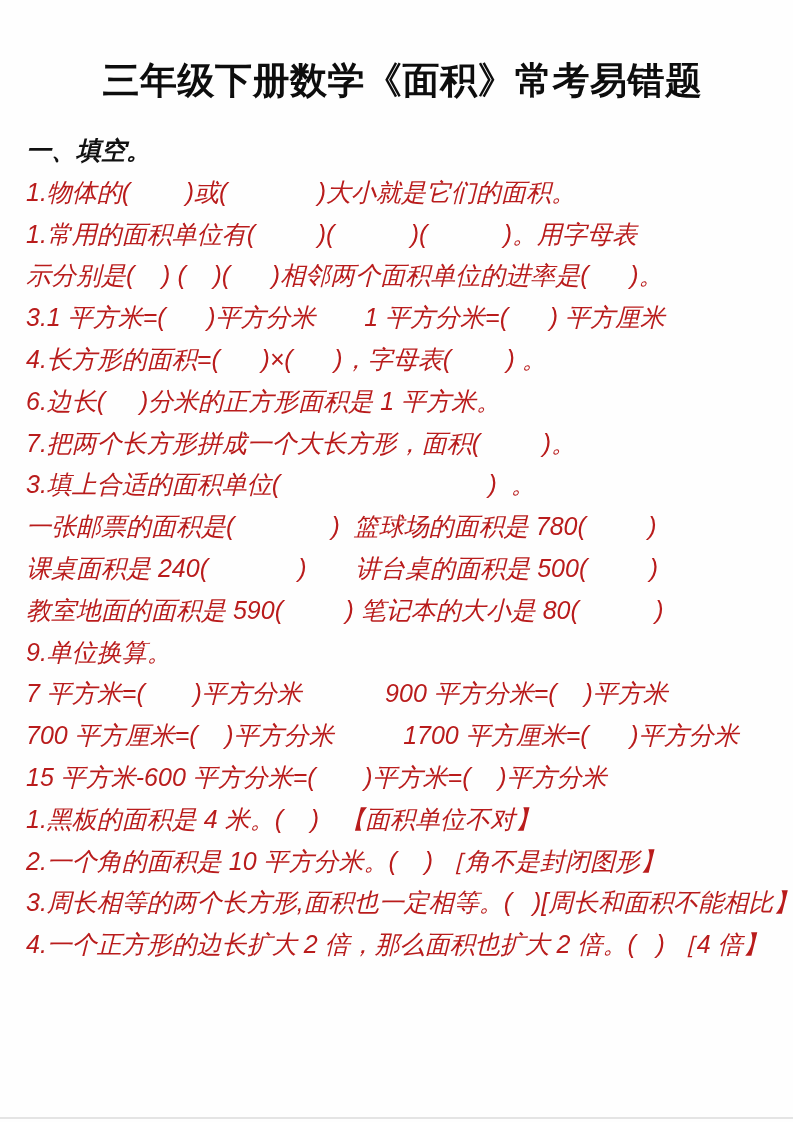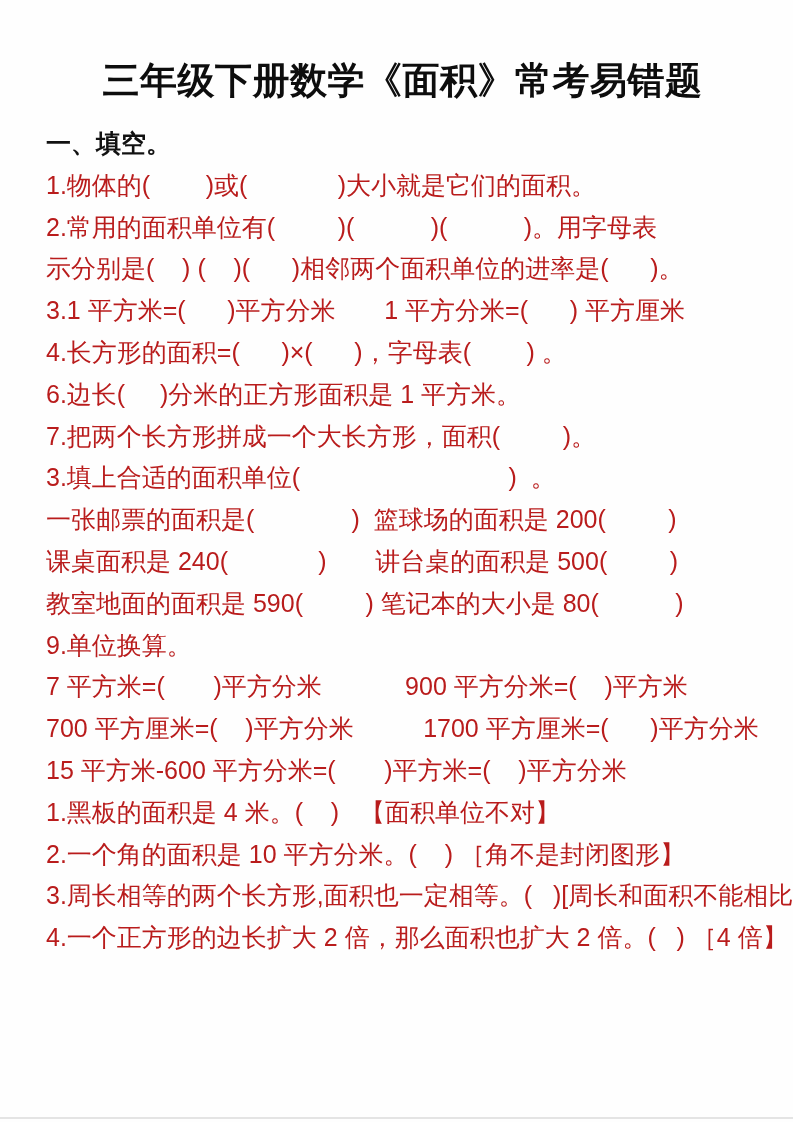--- a/index.html
+++ b/index.html
@@ -21,24 +21,25 @@
     padding-top: 58px;
     text-align: center;
     font-size: 37px;
     line-height: 46px;
     font-weight: 800;
     color: #0d0d0d;
     letter-spacing: 0.5px;
     padding-left: 12px;
   }
   .content {
-    margin-top: 19px;
-    padding-left: 46px;
+    margin-top: 26px;
+    padding-left: 26px;
     padding-right: 38px;
     font-size: 25px;
+    font-style: italic;
   }
   .line {
     line-height: 41.8px;
     height: 41.8px;
     white-space: pre;
     font-weight: 500;
     color: #b91c1c;
   }
   .heading {
     font-weight: 800;
@@ -55,28 +56,28 @@
 </style>
 </head>
 <body>
 
 <div class="page">
   <h1 class="title">三年级下册数学《面积》常考易错题</h1>
 
   <div class="content">
     <div class="line heading">一、填空。</div>
     <div class="line">1.物体的(        )或(             )大小就是它们的面积。</div>
-    <div class="line">2.常用的面积单位有(         )(           )(           )。用字母表</div>
+    <div class="line">1.常用的面积单位有(         )(           )(           )。用字母表</div>
     <div class="line">示分别是(    ) (    )(      )相邻两个面积单位的进率是(      )。</div>
     <div class="line">3.1 平方米=(      )平方分米       1 平方分米=(      ) 平方厘米</div>
     <div class="line">4.长方形的面积=(      )×(      )，字母表(        ) 。</div>
     <div class="line">6.边长(     )分米的正方形面积是 1 平方米。</div>
     <div class="line">7.把两个长方形拼成一个大长方形，面积(         )。</div>
     <div class="line">3.填上合适的面积单位(                              )  。</div>
-    <div class="line">一张邮票的面积是(              )  篮球场的面积是 200(         )</div>
+    <div class="line">一张邮票的面积是(              )  篮球场的面积是 780(         )</div>
     <div class="line">课桌面积是 240(             )       讲台桌的面积是 500(         )</div>
     <div class="line">教室地面的面积是 590(         ) 笔记本的大小是 80(           )</div>
     <div class="line">9.单位换算。</div>
     <div class="line">7 平方米=(       )平方分米            900 平方分米=(    )平方米</div>
     <div class="line">700 平方厘米=(    )平方分米          1700 平方厘米=(      )平方分米</div>
     <div class="line">15 平方米-600 平方分米=(       )平方米=(    )平方分米</div>
     <div class="line">1.黑板的面积是 4 米。(    )   【面积单位不对】</div>
     <div class="line">2.一个角的面积是 10 平方分米。(    ) ［角不是封闭图形】</div>
     <div class="line">3.周长相等的两个长方形,面积也一定相等。(   )[周长和面积不能相比】</div>
     <div class="line">4.一个正方形的边长扩大 2 倍，那么面积也扩大 2 倍。(   ) ［4 倍】</div>

